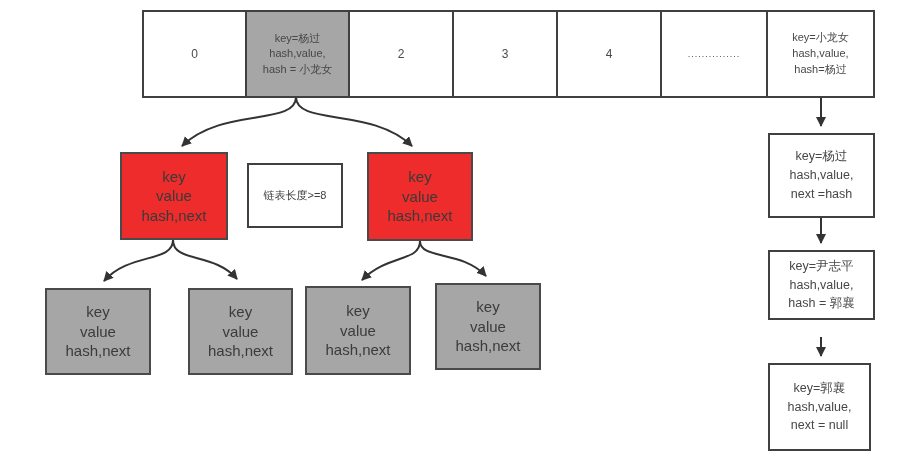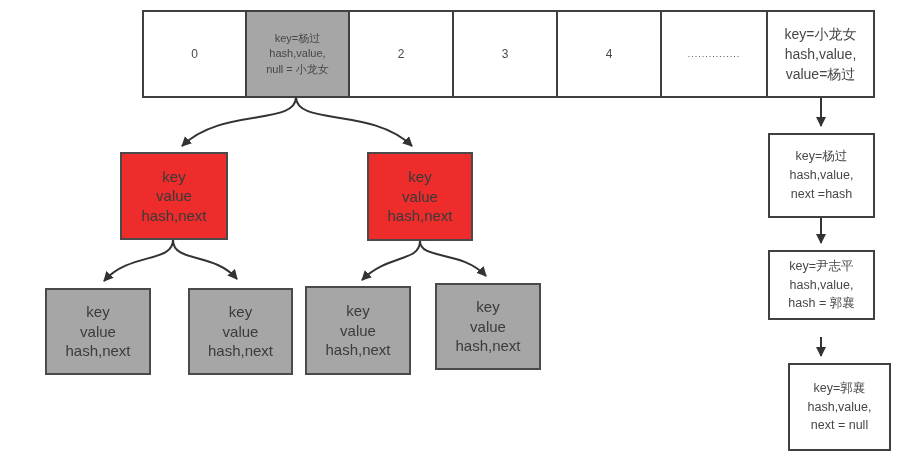--- a/index.html
+++ b/index.html
@@ -24,21 +24,21 @@
   }
   .cell{
     box-sizing:border-box;border-right:2px solid var(--border-dark);
     display:flex;flex-direction:column;justify-content:center;align-items:center;
     text-align:center;background:#ffffff;flex-shrink:0;
   }
   .cell:last-child{border-right:none;}
   .cell.gray{background:var(--node-gray);}
   .cell .num{font-size:12px;color:#4a4a4a;}
   .cell .small-lines{font-size:11px;line-height:1.4;color:#474747;}
-  .cell .med-lines{font-size:14px;line-height:1.45;color:#474747;}
+  .cell .med-lines{font-size:11px;line-height:1.45;color:#474747;}
   .cell .dots{font-size:9px;letter-spacing:1px;color:#4a4a4a;}
   .w0{width:103px}.w1{width:103px}.w2{width:104px}.w3{width:104px}
   .w4{width:104px}.w5{width:106px}.w6{width:105px}
 
   
   .box{
     position:absolute;box-sizing:border-box;border:2px solid #4a4a4a;
     display:flex;flex-direction:column;justify-content:center;align-items:center;
     text-align:center;background:#ffffff;
   }
@@ -70,47 +70,50 @@
     <path class="link" d="M821,337 L821,356" marker-end="url(#ah)"></path>
   </svg>
 
   <div class="bucket-array">
     <div class="cell w0">
       <span class="num">0</span>
     </div>
     <div class="cell w1 gray">
       <span class="small-lines line">key=杨过</span>
       <span class="small-lines line">hash,value,</span>
-      <span class="small-lines line">null = 小龙女</span>
+      <span class="small-lines line">hash = 小龙女</span>
     </div>
     <div class="cell w2">
       <span class="num">2</span>
     </div>
     <div class="cell w3">
       <span class="num">3</span>
     </div>
     <div class="cell w4">
       <span class="num">4</span>
     </div>
     <div class="cell w5">
       <span class="dots">...............</span>
     </div>
     <div class="cell w6">
       <span class="med-lines line">key=小龙女</span>
       <span class="med-lines line">hash,value,</span>
-      <span class="med-lines line">value=杨过</span>
+      <span class="med-lines line">hash=杨过</span>
     </div>
   </div>
 
   <div class="box red-node" style="left:120px;top:152px;width:108px;height:88px;">
     <span class="line">key</span>
     <span class="line">value</span>
     <span class="line">hash,next</span>
   </div>
 
+  <div class="box cond" style="left:247px;top:163px;width:96px;height:65px;">
+    <span class="line">链表长度&gt;=8</span>
+  </div>
 
   <div class="box red-node" style="left:367px;top:152px;width:106px;height:89px;">
     <span class="line">key</span>
     <span class="line">value</span>
     <span class="line">hash,next</span>
   </div>
 
   <div class="box gray-node" style="left:45px;top:288px;width:106px;height:87px;">
     <span class="line">key</span>
     <span class="line">value</span>
@@ -135,19 +138,19 @@
   <div class="box chain-node" style="left:768px;top:133px;width:107px;height:85px;">
     <span class="line">key=杨过</span>
     <span class="line">hash,value,</span>
     <span class="line">next =hash</span>
   </div>
   <div class="box chain-node" style="left:768px;top:250px;width:107px;height:70px;text-align:right;">
     <span class="line">key=尹志平</span>
     <span class="line">hash,value,</span>
     <span class="line">hash = 郭襄</span>
   </div>
-  <div class="box chain-node" style="left:768px;top:363px;width:103px;height:88px;margin-left:20px;">
+  <div class="box chain-node" style="left:768px;top:363px;width:103px;height:88px;">
     <span class="line">key=郭襄</span>
     <span class="line">hash,value,</span>
     <span class="line">next = null</span>
   </div>
 
 </div>
 
 </body></html>

